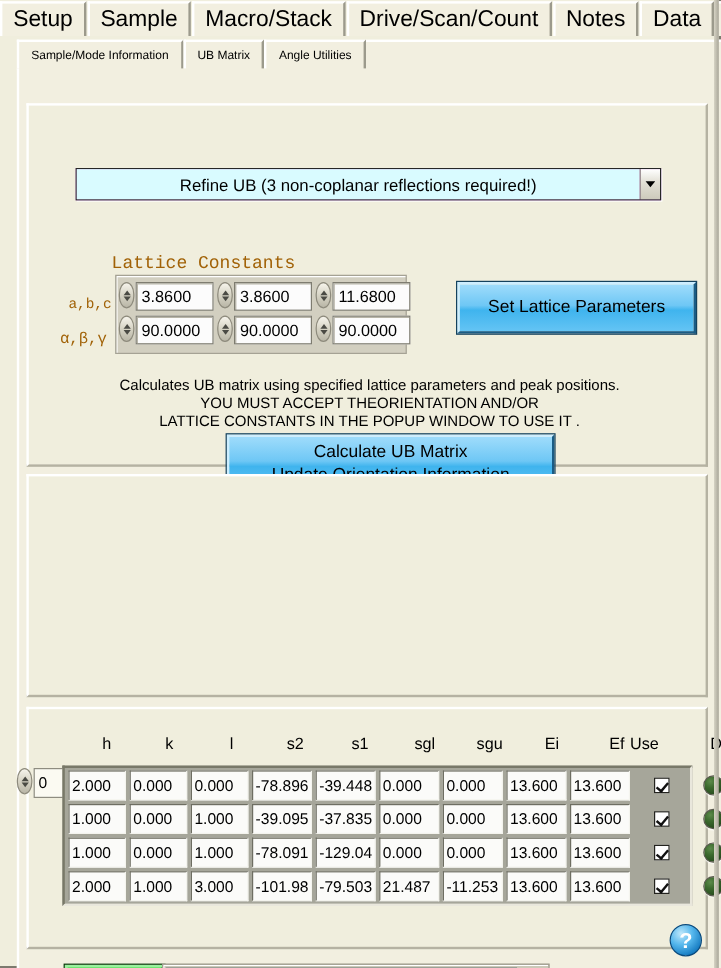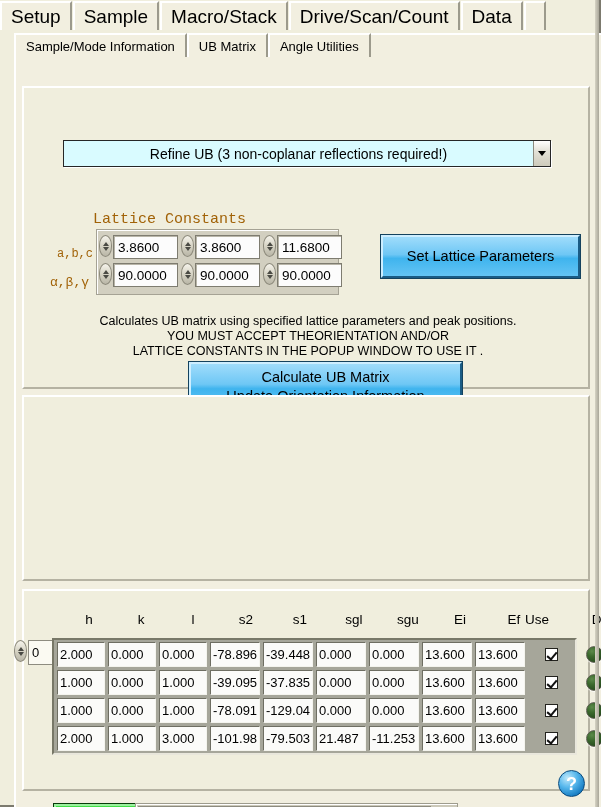--- a/index.html
+++ b/index.html
@@ -56,21 +56,21 @@
     left: 14px; top: 32px;
     width: 587px; height: 26px;
     display: flex;
     align-items: flex-end;
   }
   .tab-sub {
     height: 25px;
     padding: 0 10px;
     display: flex;
     align-items: center;
-    font-size: 13px;
+    font-size: 10px;
     color: #000;
     background: #f2efe0;
     border-top: 2px solid #ffffff;
     border-left: 2px solid #ffffff;
     border-right: 2px solid #9c9a8c;
     white-space: nowrap;
     line-height: 1;
   }
   .tab-sub.sel { background: #f2efe0; margin-top: 32px; }
 
@@ -407,20 +407,23 @@
         <span>Setup</span>
       </div>
     <div class="tab-main sel">
         <span>Sample</span>
       </div>
     <div class="tab-main">
         <span>Macro/Stack</span>
       </div>
     <div class="tab-main">
         <span>Drive/Scan/Count</span>
+      </div>
+    <div class="tab-main">
+        <span>Notes</span>
       </div>
     <div class="tab-main">
         <span>Data</span>
       </div>
     <div class="tab-main"></div>
   </div>
 
   <div class="subtabbar">
     <div class="tab-sub">
         <span>Sample/Mode Information</span>

